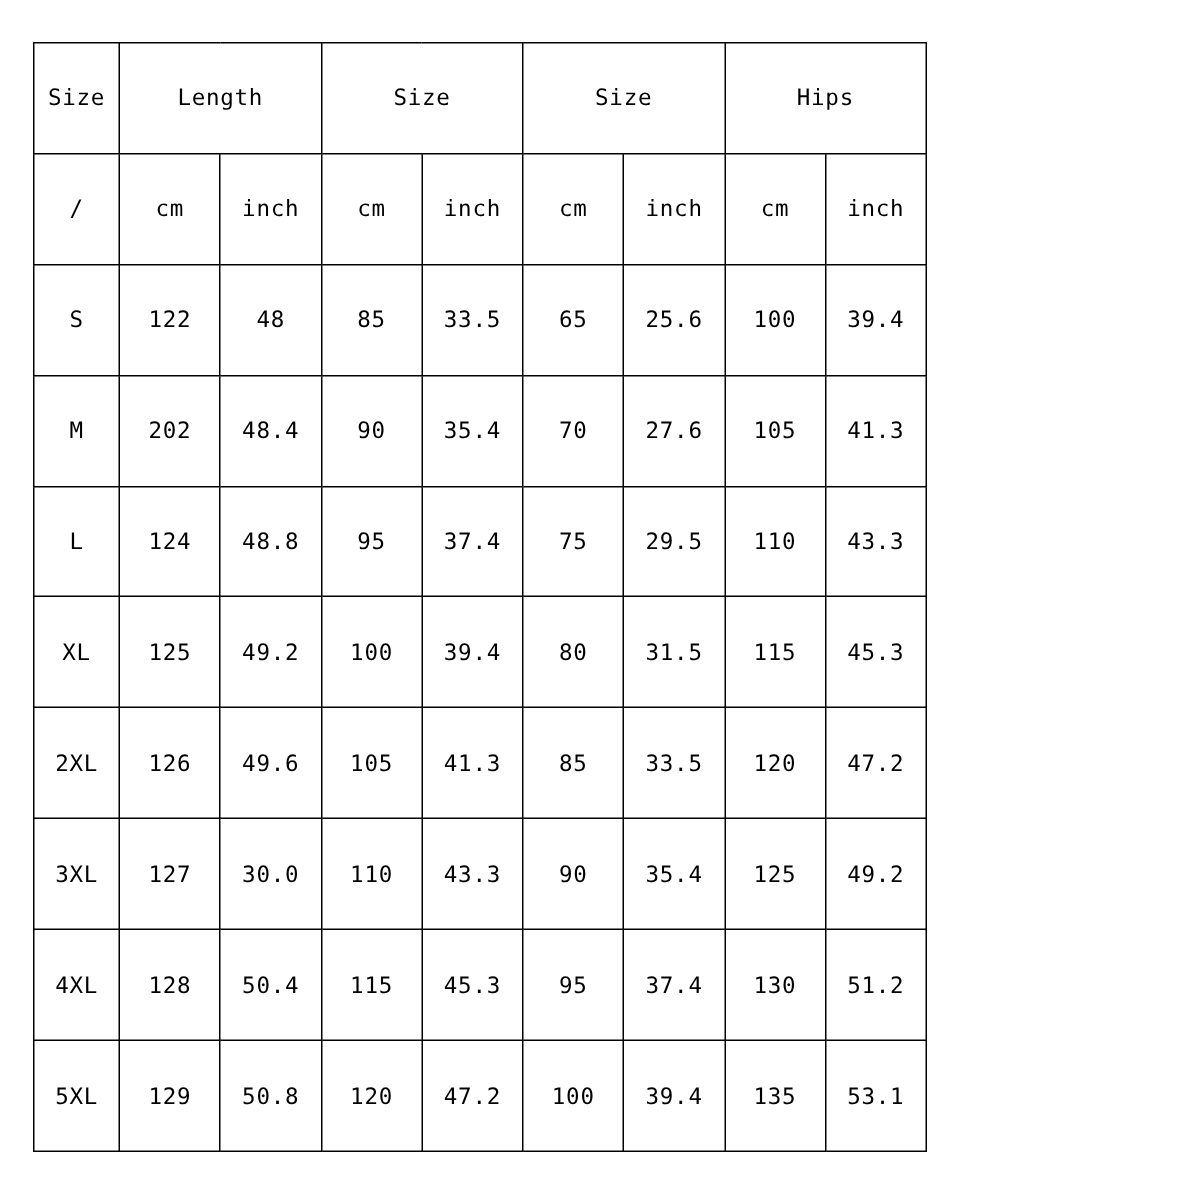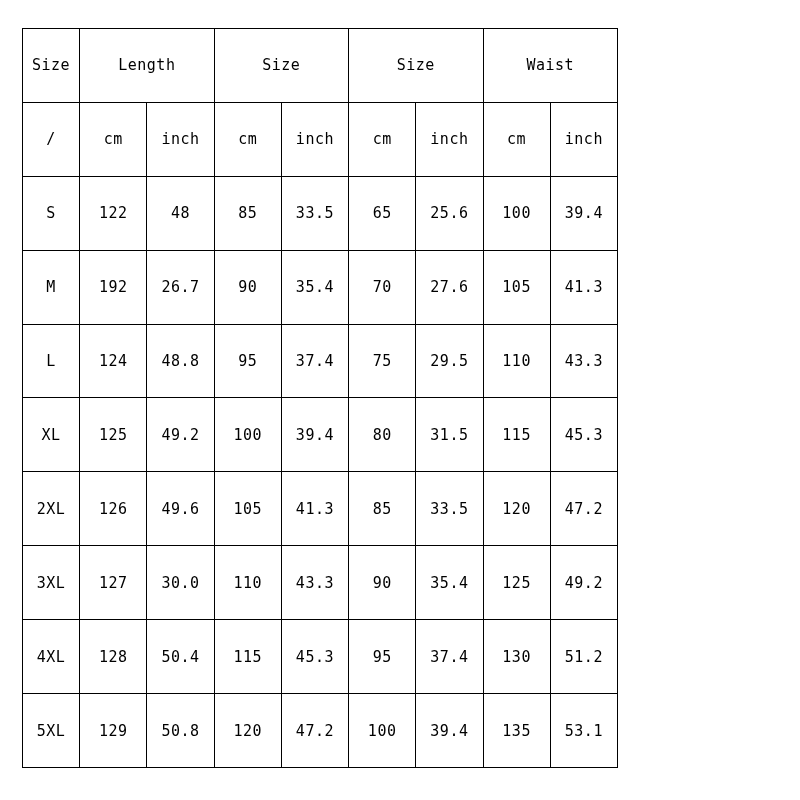--- a/index.html
+++ b/index.html
@@ -74,21 +74,21 @@
         <td colspan="2">
           <span class="group-cell">Length</span>
         </td>
         <td colspan="2">
           <span class="group-cell">Size</span>
         </td>
         <td colspan="2">
           <span class="group-cell">Size</span>
         </td>
         <td colspan="2">
-          <span class="group-cell">Waist</span>
+          <span class="group-cell">Hips</span>
         </td>
       </tr>
 
       <tr class="head-units">
         <td>
           <span class="unit-cell">/</span>
         </td>
         <td>
           <span class="unit-cell">cm</span>
         </td>
@@ -143,24 +143,24 @@
         <td>
             <span class="val-cell">39.4</span>
           </td>
       </tr>
 
       <tr class="data-row">
         <td>
             <span class="size-cell">M</span>
           </td>
         <td>
-            <span class="val-cell">192</span>
-          </td>
-        <td>
-            <span class="val-cell">26.7</span>
+            <span class="val-cell">202</span>
+          </td>
+        <td>
+            <span class="val-cell">48.4</span>
           </td>
         <td>
             <span class="val-cell">90</span>
           </td>
         <td>
             <span class="val-cell">35.4</span>
           </td>
         <td>
             <span class="val-cell">70</span>
           </td>

